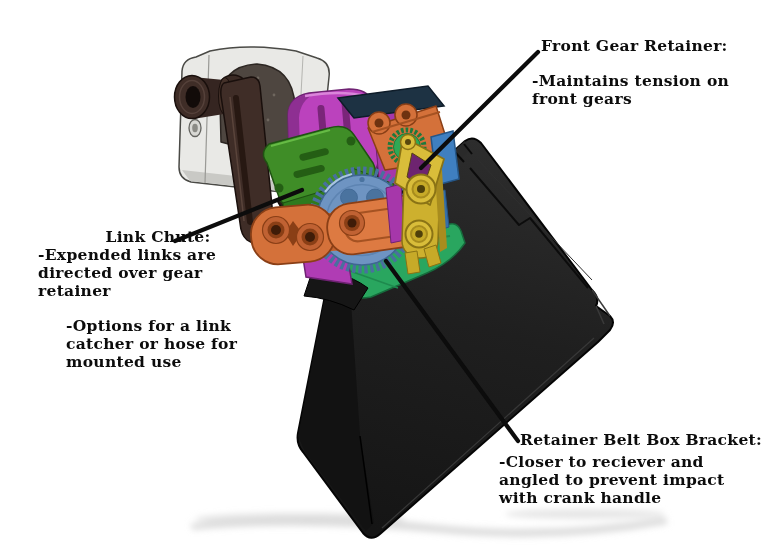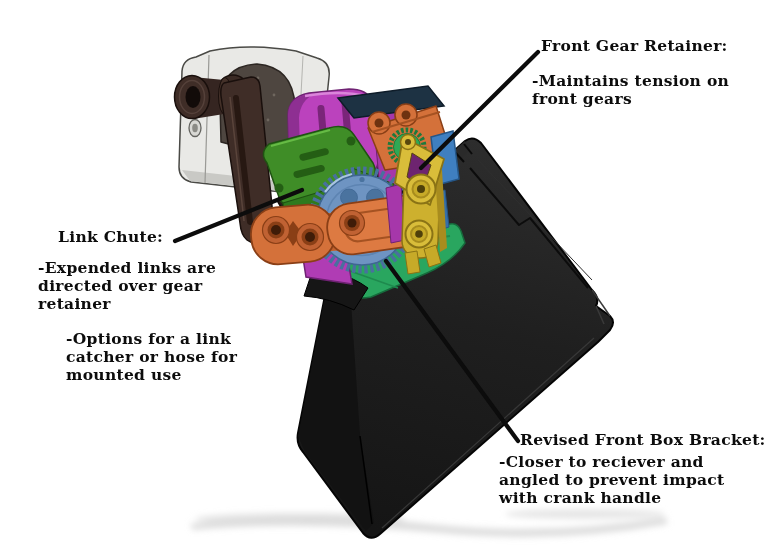--- a/index.html
+++ b/index.html
@@ -13,22 +13,22 @@
   .ann{
     position:absolute;color:var(--annotation_text,#0c0c0c);
     font-weight:bold;font-size:15.5px;line-height:18px;letter-spacing:.3px;
   }
   .ann-title{white-space:nowrap;}
   .ann-body{white-space:pre-line;}
   .ann-front{left:532px;top:37px;width:240px;}
   .ann-front .ann-title{padding-left:9px;}
   .ann-front .ann-body{margin-top:17px;}
   .ann-chute{left:38px;top:228px;width:220px;}
-  .ann-chute .ann-title{padding-left:20px;}
-  .ann-chute .ann-body1{margin-top:13px;}
+  .ann-chute .ann-title{padding-left:20px;text-align:center;}
+  .ann-chute .ann-body1{}
   .ann-chute .ann-body2{margin-top:17px;margin-left:28px;}
   .ann-bracket{left:499px;top:431px;width:270px;}
   .ann-bracket .ann-title{padding-left:21px;}
   .ann-bracket .ann-body{margin-top:4px;}
 </style>
 </head>
 <body>
 
 <div class="stage">
 
@@ -238,19 +238,19 @@
   <div class="ann-title">Link Chute:</div>
   <div class="ann-body ann-body1">-Expended links are
 directed over gear
 retainer</div>
   <div class="ann-body ann-body2">-Options for a link
 catcher or hose for
 mounted use</div>
 </div>
 
 <div class="ann ann-bracket">
-  <div class="ann-title">Revised Front Box Bracket:</div>
+  <div class="ann-title">Retainer Belt Box Bracket:</div>
   <div class="ann-body">-Closer to reciever and
 angled to prevent impact
 with crank handle</div>
 </div>
 
 </div>
 
 </body></html>

